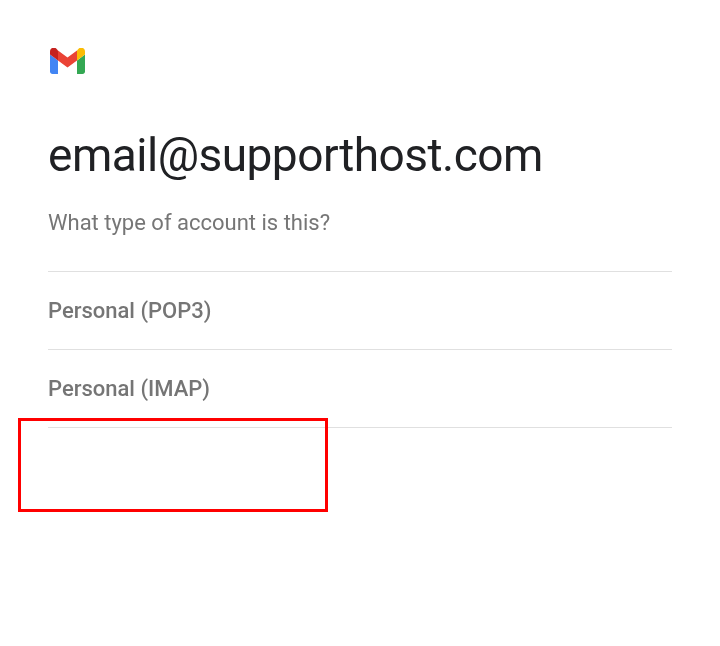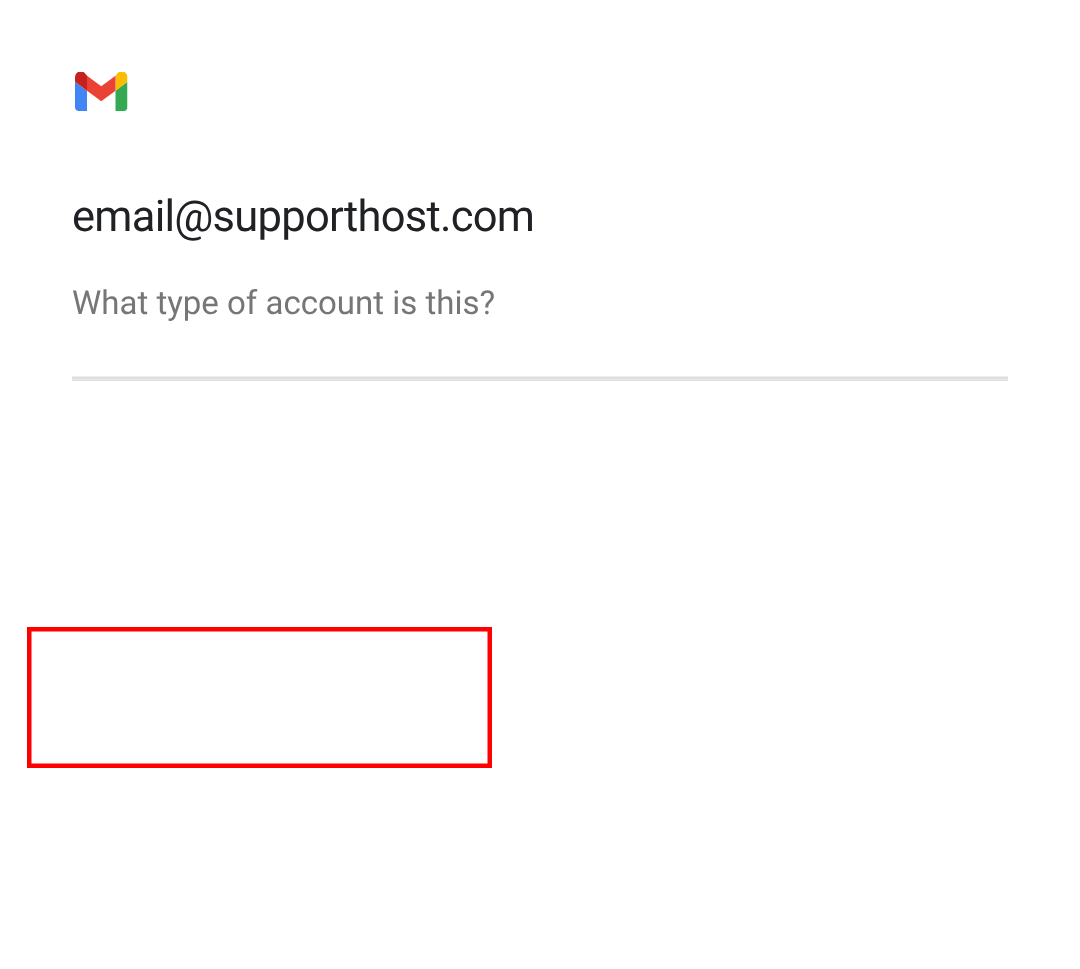--- a/index.html
+++ b/index.html
@@ -15,21 +15,21 @@
       overflow: hidden;
     }
     .container {
       padding: 48px 48px 0 48px;
     }
     .logo-wrapper {
       margin-bottom: 50px;
       margin-left: 2px;
     }
     .email-heading {
-      font-size: 29px;
+      font-size: 46px;
       font-weight: 400;
       color: #202124;
       margin-bottom: 28px;
       letter-spacing: -0.5px;
     }
     .subtitle {
       font-size: 22px;
       font-weight: 400;
       color: #767676;
       margin-bottom: 36px;
@@ -70,20 +70,26 @@
       <path d="M 0 3.5 L 0 6.5 L 8 12.5 L 8 2.5 L 6.2 0.4 C 3.6 -1.5 0 0.3 0 3.5 Z" fill="#C5221F"></path>
     </svg>
   </div>
 
   <h1 class="email-heading">email@supporthost.com</h1>
 
   <p class="subtitle">What type of account is this?</p>
 
   <hr class="divider">
 
+  <div class="option-item">
+    <span>Personal (POP3)</span>
+  </div>
 
   <hr class="divider">
 
+  <div class="option-item">
+    <span>Personal (IMAP)</span>
+  </div>
 
   <hr class="divider">
 </div>
 
 <div class="highlight-box"></div>
 
 </body></html>

